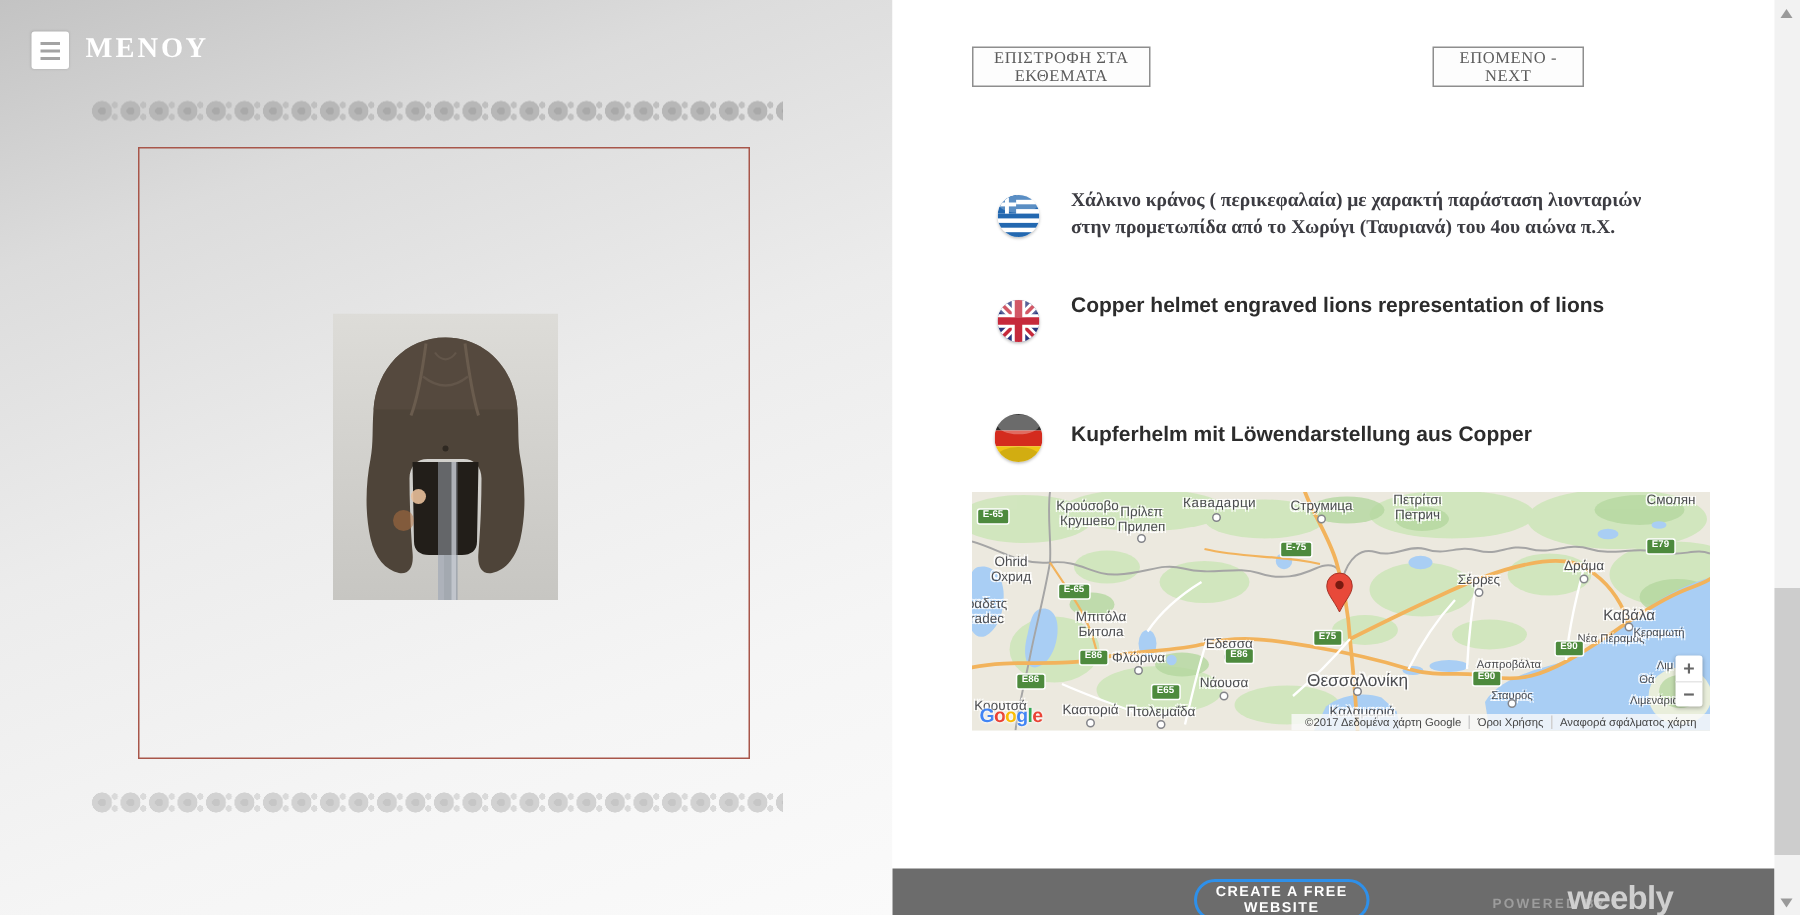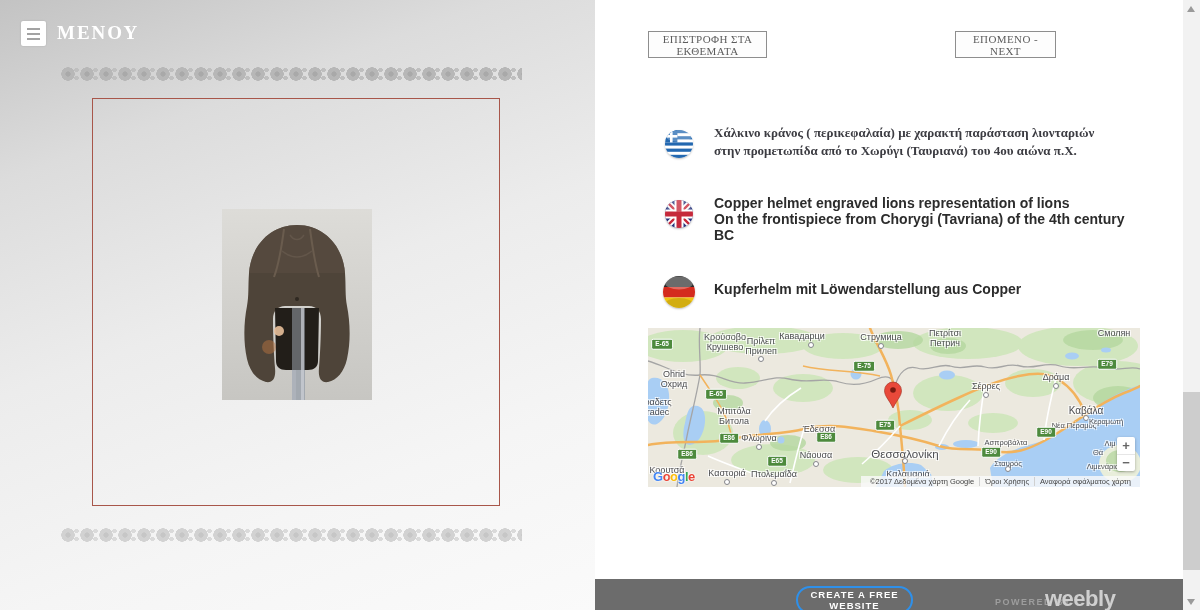--- a/index.html
+++ b/index.html
@@ -169,21 +169,20 @@
     <rect width="28" height="28" fill="#29357c"></rect>
     <path d="M0,0 L28,28 M28,0 L0,28" stroke="#fff" stroke-width="6"></path>
     <path d="M0,0 L28,28 M28,0 L0,28" stroke="#c6293b" stroke-width="2.4"></path>
     <path d="M14,0 V28 M0,14 H28" stroke="#fff" stroke-width="9"></path>
     <path d="M14,0 V28 M0,14 H28" stroke="#c6293b" stroke-width="5"></path>
     <ellipse cx="14" cy="6" rx="13" ry="6" fill="#fff" opacity="0.22"></ellipse>
   </svg>
 </div>
 <div class="desc desc-en">
   <div>Copper helmet engraved lions representation of lions</div>
-  <div>On the frontispiece from Chorygi (Tavriana) of the 4th century BC</div>
 </div>
 
 <div class="flag flag-de">
   <svg viewBox="0 0 32 32" width="32" height="32">
     <rect width="32" height="11" fill="#2b2b2b"></rect>
     <rect y="11" width="32" height="10.5" fill="#d42b1e"></rect>
     <rect y="21.5" width="32" height="10.5" fill="#f0c514"></rect>
     <ellipse cx="16" cy="7" rx="14" ry="6.5" fill="#fff" opacity="0.3"></ellipse>
     <ellipse cx="16" cy="28" rx="14" ry="6" fill="#000" opacity="0.12"></ellipse>
   </svg>
@@ -268,21 +267,21 @@
   <div>
       <div class="map-label" style="left: 77px; top: 5px;">
         <div>Κρούσοβο</div>
         <div>Крушево</div>
       </div>
       <div class="map-label" style="left: 113px; top: 9px;">
         <div>Πρίλεπ</div>
         <div>Прилеп</div>
       </div>
       <div class="city-dot" style="left: 113px; top: 31px;"></div>
-      <div class="map-label" style="left: 154px; top: 4px;">
+      <div class="map-label" style="left: 165px; top: 4px; font-family: Liberation Mono, monospace;">
         <div>Кавадарци</div>
       </div>
       <div class="city-dot" style="left: 163px; top: 17px;"></div>
       <div class="map-label" style="left: 233px; top: 5px;">
         <div>Струмица</div>
       </div>
       <div class="city-dot" style="left: 233px; top: 18px;"></div>
       <div class="map-label" style="left: 297px; top: 1px;">
         <div>Πετρίτσι</div>
         <div>Петрич</div>

